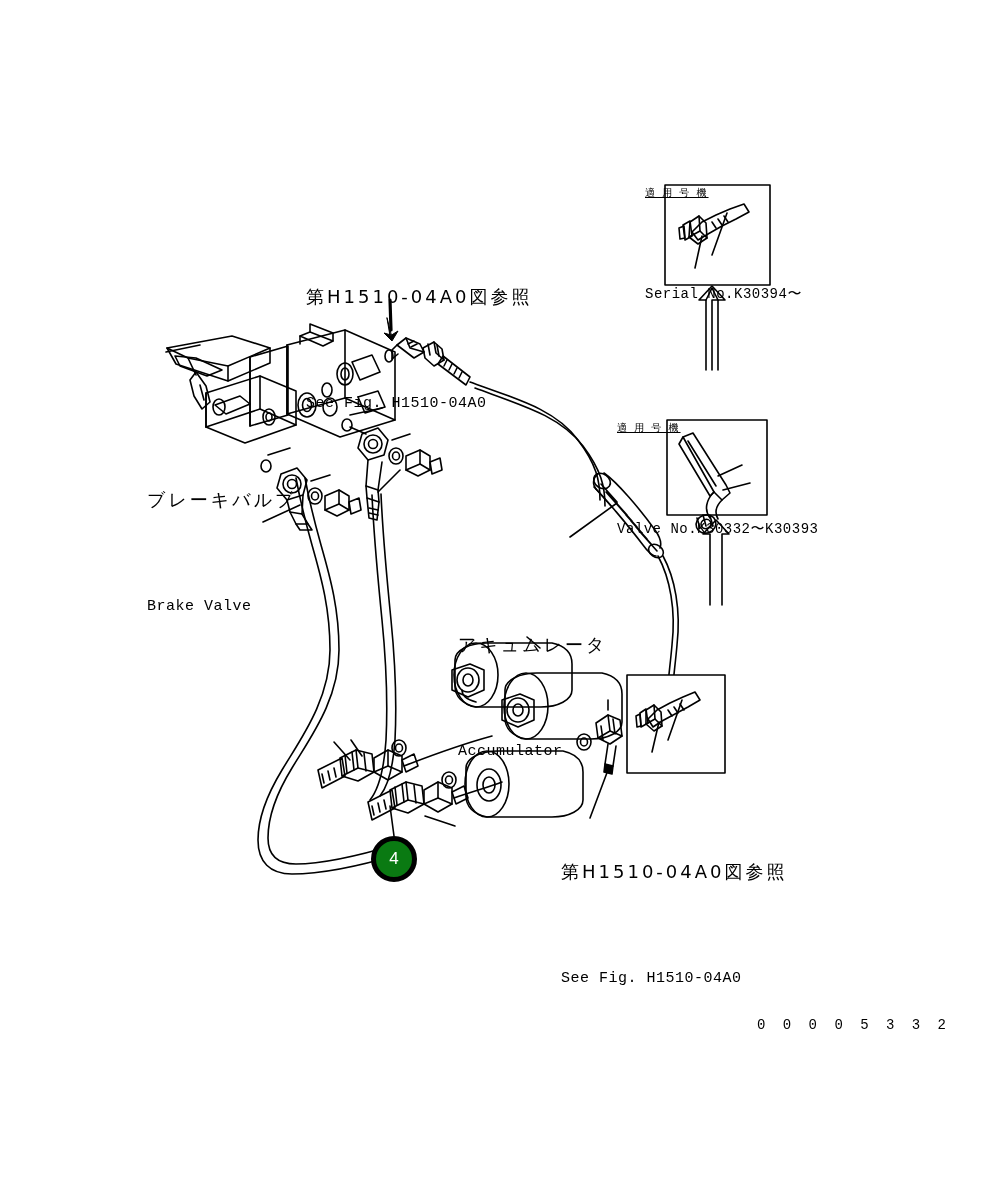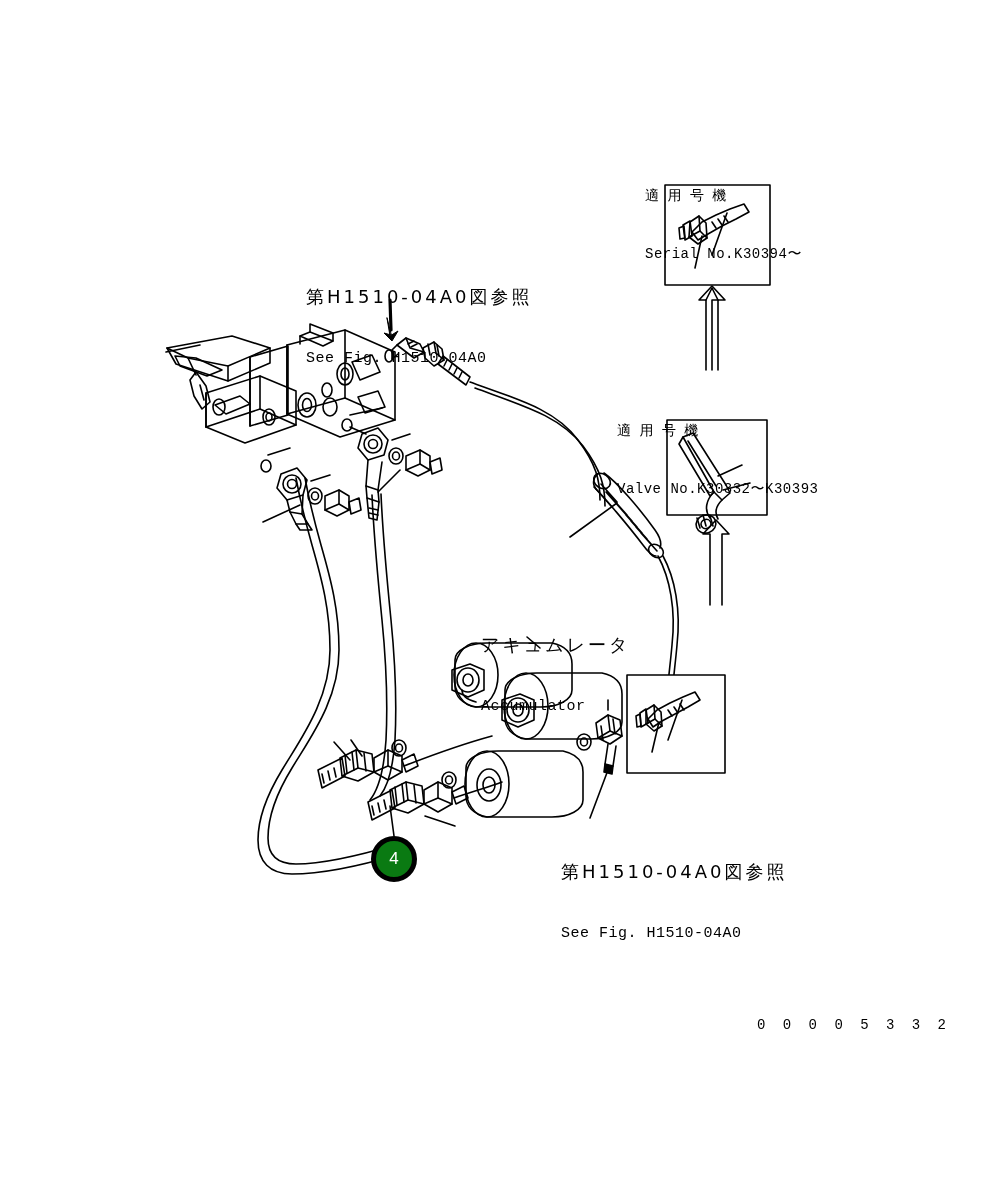--- a/index.html
+++ b/index.html
@@ -32,22 +32,23 @@
   .lbl .jp {
     display: block;
     font-family: "DejaVu Sans", sans-serif;
     letter-spacing: 3px;
     font-size: 18px;
   }
   .lbl .en {
     display: block;
     font-size: 15px;
     letter-spacing: 0.5px;
-  }
-  .lbl.small .jp { font-size: 14px; letter-spacing: 2px; }
+    margin-top: 45px;
+  }
+  .lbl.small .jp { font-size: 10px; letter-spacing: 2px; text-decoration: underline; }
   .lbl.small .en { font-size: 14px; }
   #figcode {
     position: absolute;
     left: 757px;
     top: 1017px;
     font-size: 14px;
     letter-spacing: 4.5px;
     color: #000;
     white-space: pre;
     text-align: right;
@@ -361,22 +362,26 @@
   <div class="lbl" style="left:306px; top:244px;">
     <span class="jp">第H1510-04A0図参照</span>
     <span class="en">See Fig. H1510-04A0</span>
   </div>
 
   <div class="lbl" style="left:561px; top:819px;">
     <span class="jp">第H1510-04A0図参照</span>
     <span class="en">See Fig. H1510-04A0</span>
   </div>
 
-
-  <div class="lbl" style="left:481px; top:592px;">
+  <div class="lbl" style="left:147px; top:447px;">
+    <span class="jp">ブレーキバルブ</span>
+    <span class="en">Brake Valve</span>
+  </div>
+
+  <div class="lbl" style="left:458px; top:592px;">
     <span class="jp">アキュムレータ</span>
     <span class="en">Accumulator</span>
   </div>
 
   <div class="lbl small" style="left:645px; top:146px;">
     <span class="jp">適 用 号 機</span>
     <span class="en">Serial No.K30394〜</span>
   </div>
 
   <div class="lbl small" style="left:617px; top:381px;">

